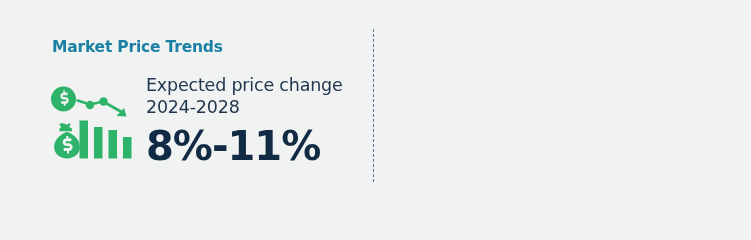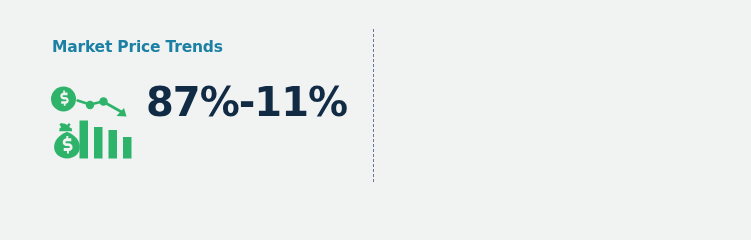--- a/index.html
+++ b/index.html
@@ -132,21 +132,23 @@
 
             <rect x="29.5" y="40.5" width="8.5" height="38"></rect>
             <rect x="44.0" y="47.0" width="8.5" height="31.5"></rect>
             <rect x="58.5" y="50.0" width="8.5" height="28.5"></rect>
             <rect x="73.0" y="57.0" width="8.5" height="21.5"></rect>
           </g>
         </svg>
       </div>
 
       <div class="left-text">
-        <div class="big-figure">87%-11%</div>
+        <div class="expected-label">Expected price change
+2024-2028</div>
+        <div class="big-figure">8%-11%</div>
       </div>
 
     </div>
   </div>
 
   <div class="divider"></div>
 
   <div class="panel panel-right">
 
     

